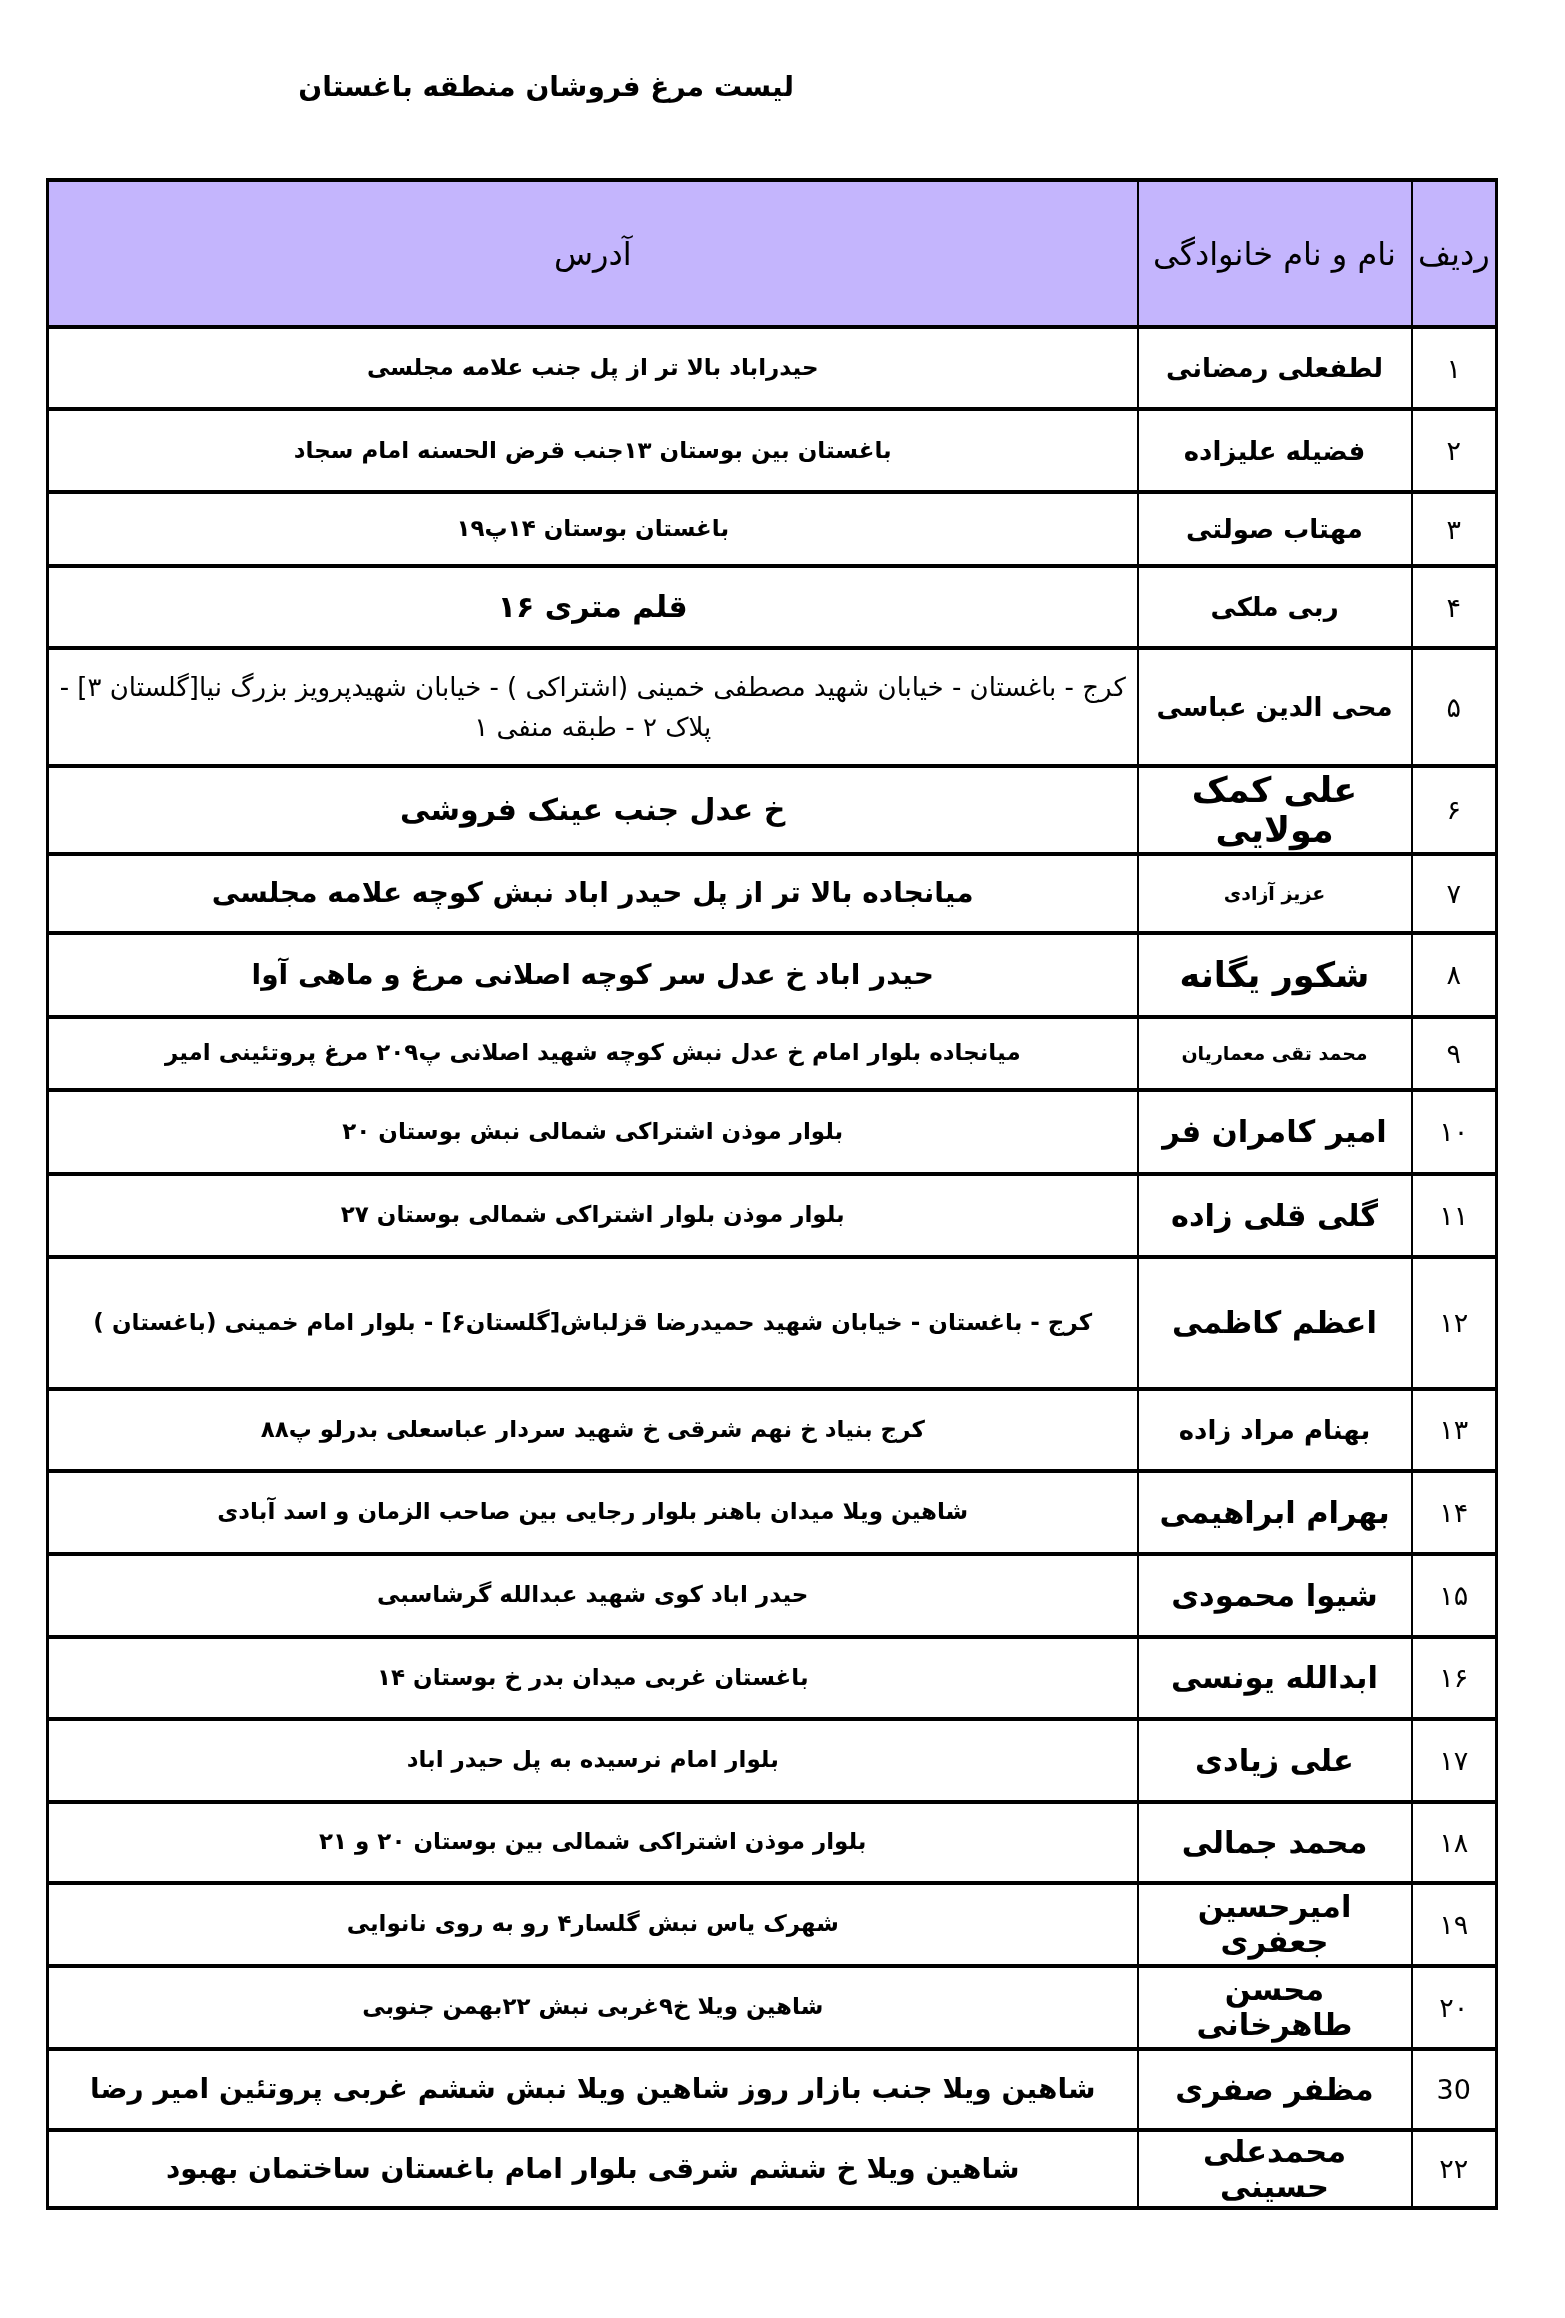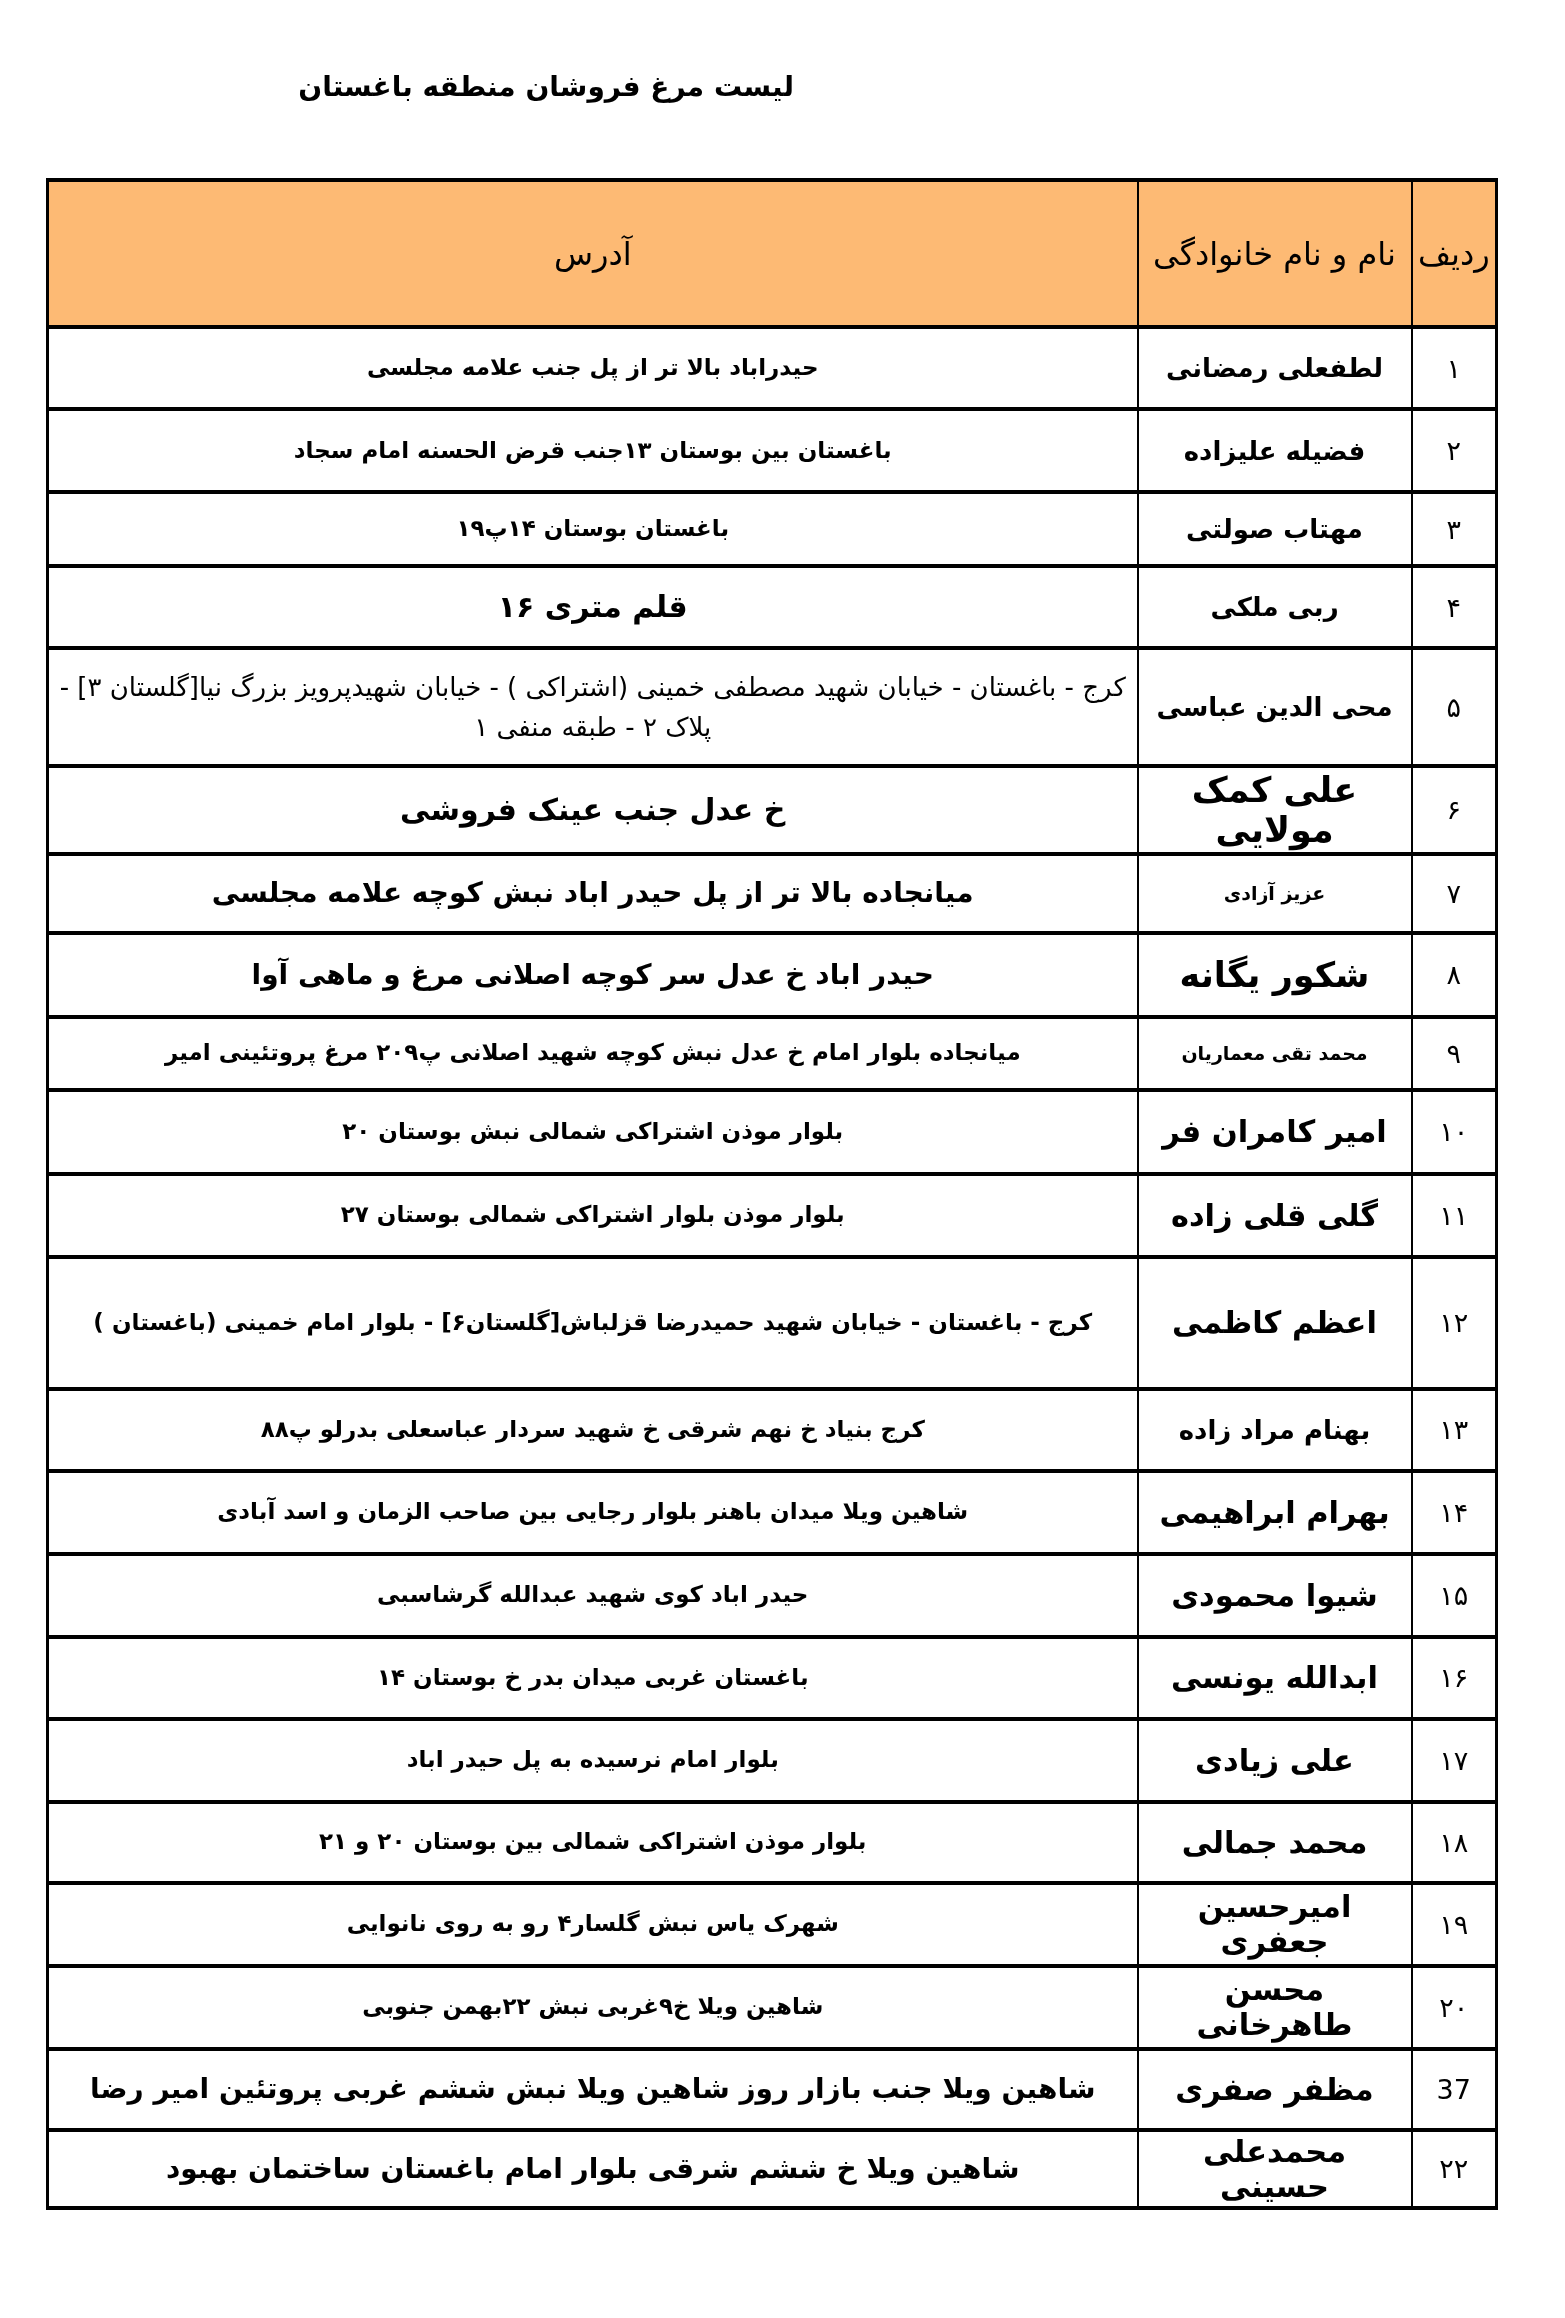--- a/index.html
+++ b/index.html
@@ -44,21 +44,21 @@
     vertical-align: middle;
     text-align: center;
     padding: 1.8px 5.4px;
     overflow: hidden;
     direction: rtl;
   }
   col.c-no   { width: 85px; }
   col.c-name { width: 274px; }
   col.c-addr { width: 1090px; }
   tr.hdr th {
-    background: #fdba74;
+    background: #c4b5fd;
     font-weight: 400;
     font-size: 32px;
   }
   td.no { font-size: 27px; font-weight: 400; }
   
   .n-s  { font-size: 19px; font-weight: bold; }
   .n-m  { font-size: 26px; font-weight: bold; }
   .n-l  { font-size: 30.5px; font-weight: bold; }
   .n-xl { font-size: 35px; font-weight: bold; }
   
@@ -182,21 +182,21 @@
       <td class="no">۱۹</td>
       <td class="n-l">امیرحسین جعفری</td>
       <td class="addr a-m">شهرک یاس نبش گلسار۴ رو به روی نانوایی</td>
     </tr>
     <tr style="height:83px;">
       <td class="no">۲۰</td>
       <td class="n-l">محسن طاهرخانی</td>
       <td class="addr a-m">شاهین ویلا خ۹غربی نبش ۲۲بهمن جنوبی</td>
     </tr>
     <tr style="height:81px;">
-      <td class="no">37</td>
+      <td class="no">30</td>
       <td class="n-l">مظفر صفری</td>
       <td class="addr a-l">شاهین ویلا جنب بازار روز شاهین ویلا نبش ششم غربی پروتئین امیر رضا</td>
     </tr>
     <tr style="height:78px;">
       <td class="no">۲۲</td>
       <td class="n-l">محمدعلی حسینی</td>
       <td class="addr a-l">شاهین ویلا خ ششم شرقی بلوار امام باغستان ساختمان بهبود</td>
     </tr>
   </tbody>
 </table>

